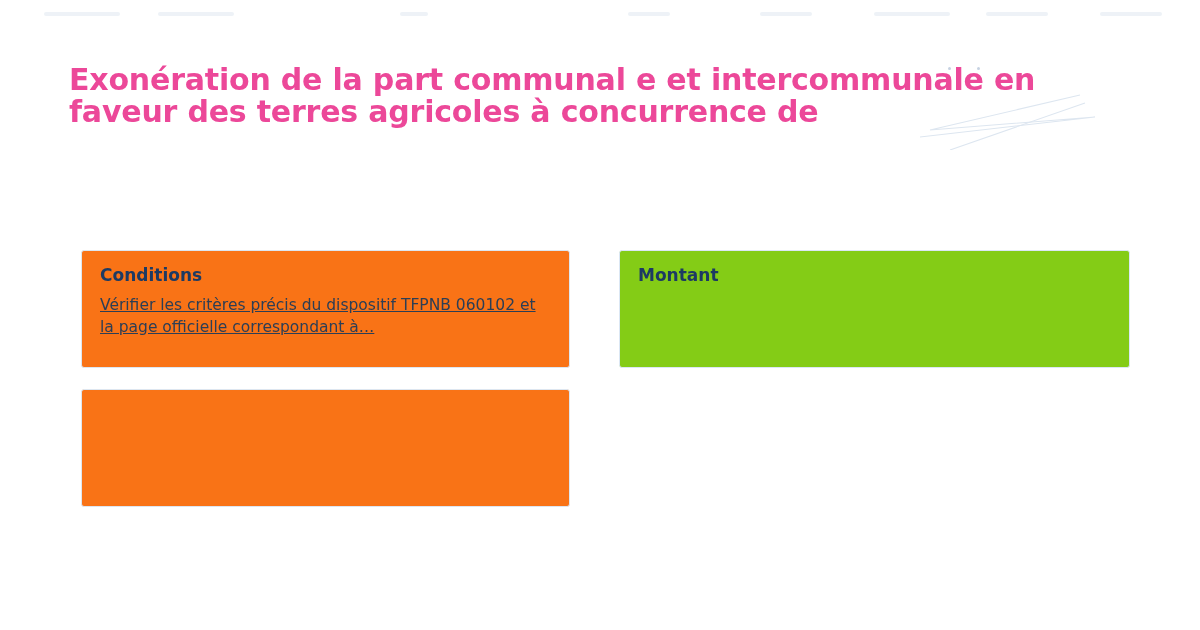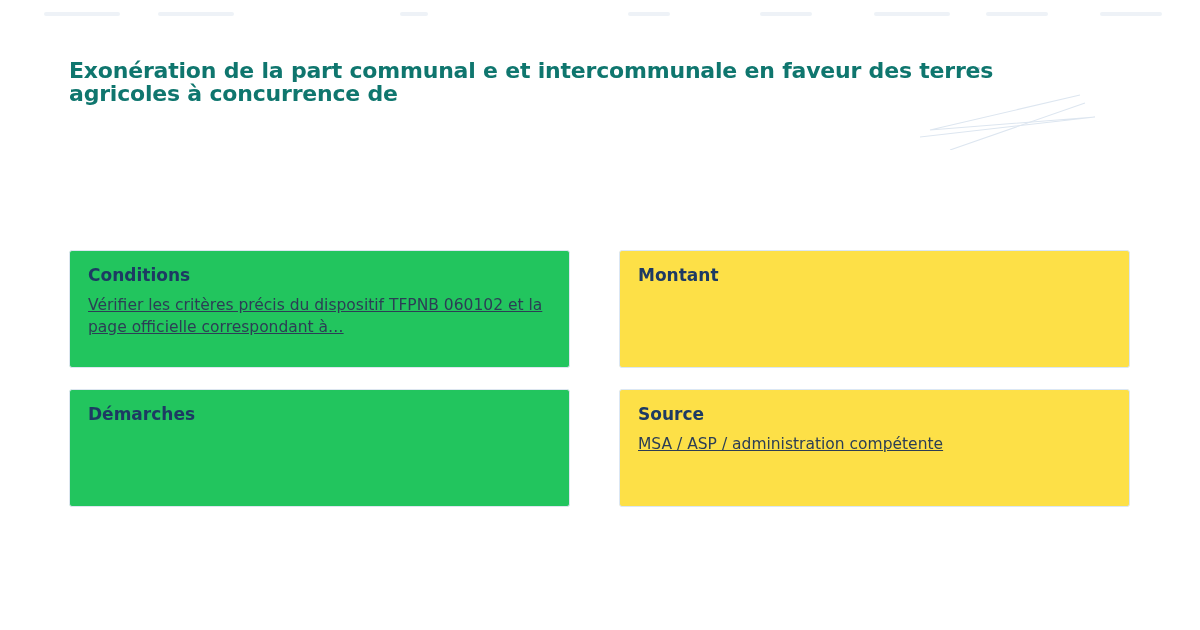--- a/index.html
+++ b/index.html
@@ -50,24 +50,24 @@
     background: #c6d2e2;
     border-radius: 50%;
   }
 
   
   .title {
     position: absolute;
     top: 44px;
     left: 69px;
     width: 1010px;
-    font-size: 22px;
+    font-size: 30px;
     line-height: 1.07;
     font-weight: bold;
-    color: #0f766e;
+    color: #ec4899;
     letter-spacing: -0.2px;
   }
 
   
   .cards {
     position: absolute;
     top: 250px;
     left: 69px;
     width: 1062px;
     display: grid;
@@ -76,24 +76,25 @@
     grid-row-gap: 21px;
   }
   .card {
     box-sizing: border-box;
     padding: 14px 18px 16px 18px;
     border: 1px solid #dde6f0;
     border-radius: 3px;
     min-height: 118px;
   }
   .card.light {
-    background: #22c55e;
+    background: #f97316;
+    margin-left: 12px;
   }
   .card.tint {
-    background: #fde047;
+    background: #84cc16;
     border-color: #dbe7f4;
   }
   .card-title {
     font-size: 17px;
     font-weight: bold;
     color: #1d3a63;
     margin: 0 0 10px 0;
     line-height: 1.2;
   }
   .card-body {
@@ -134,21 +135,16 @@
   <div class="card light">
     <div class="card-title">Conditions</div>
     <p class="card-body">Vérifier les critères précis du dispositif TFPNB 060102 et la page officielle correspondant à…</p>
   </div>
 
   <div class="card tint">
     <div class="card-title">Montant</div>
   </div>
 
   <div class="card light">
-    <div class="card-title">Démarches</div>
   </div>
 
-  <div class="card tint">
-    <div class="card-title">Source</div>
-    <p class="card-body">MSA / ASP / administration compétente</p>
-  </div>
 
 </div>
 
 </body></html>

